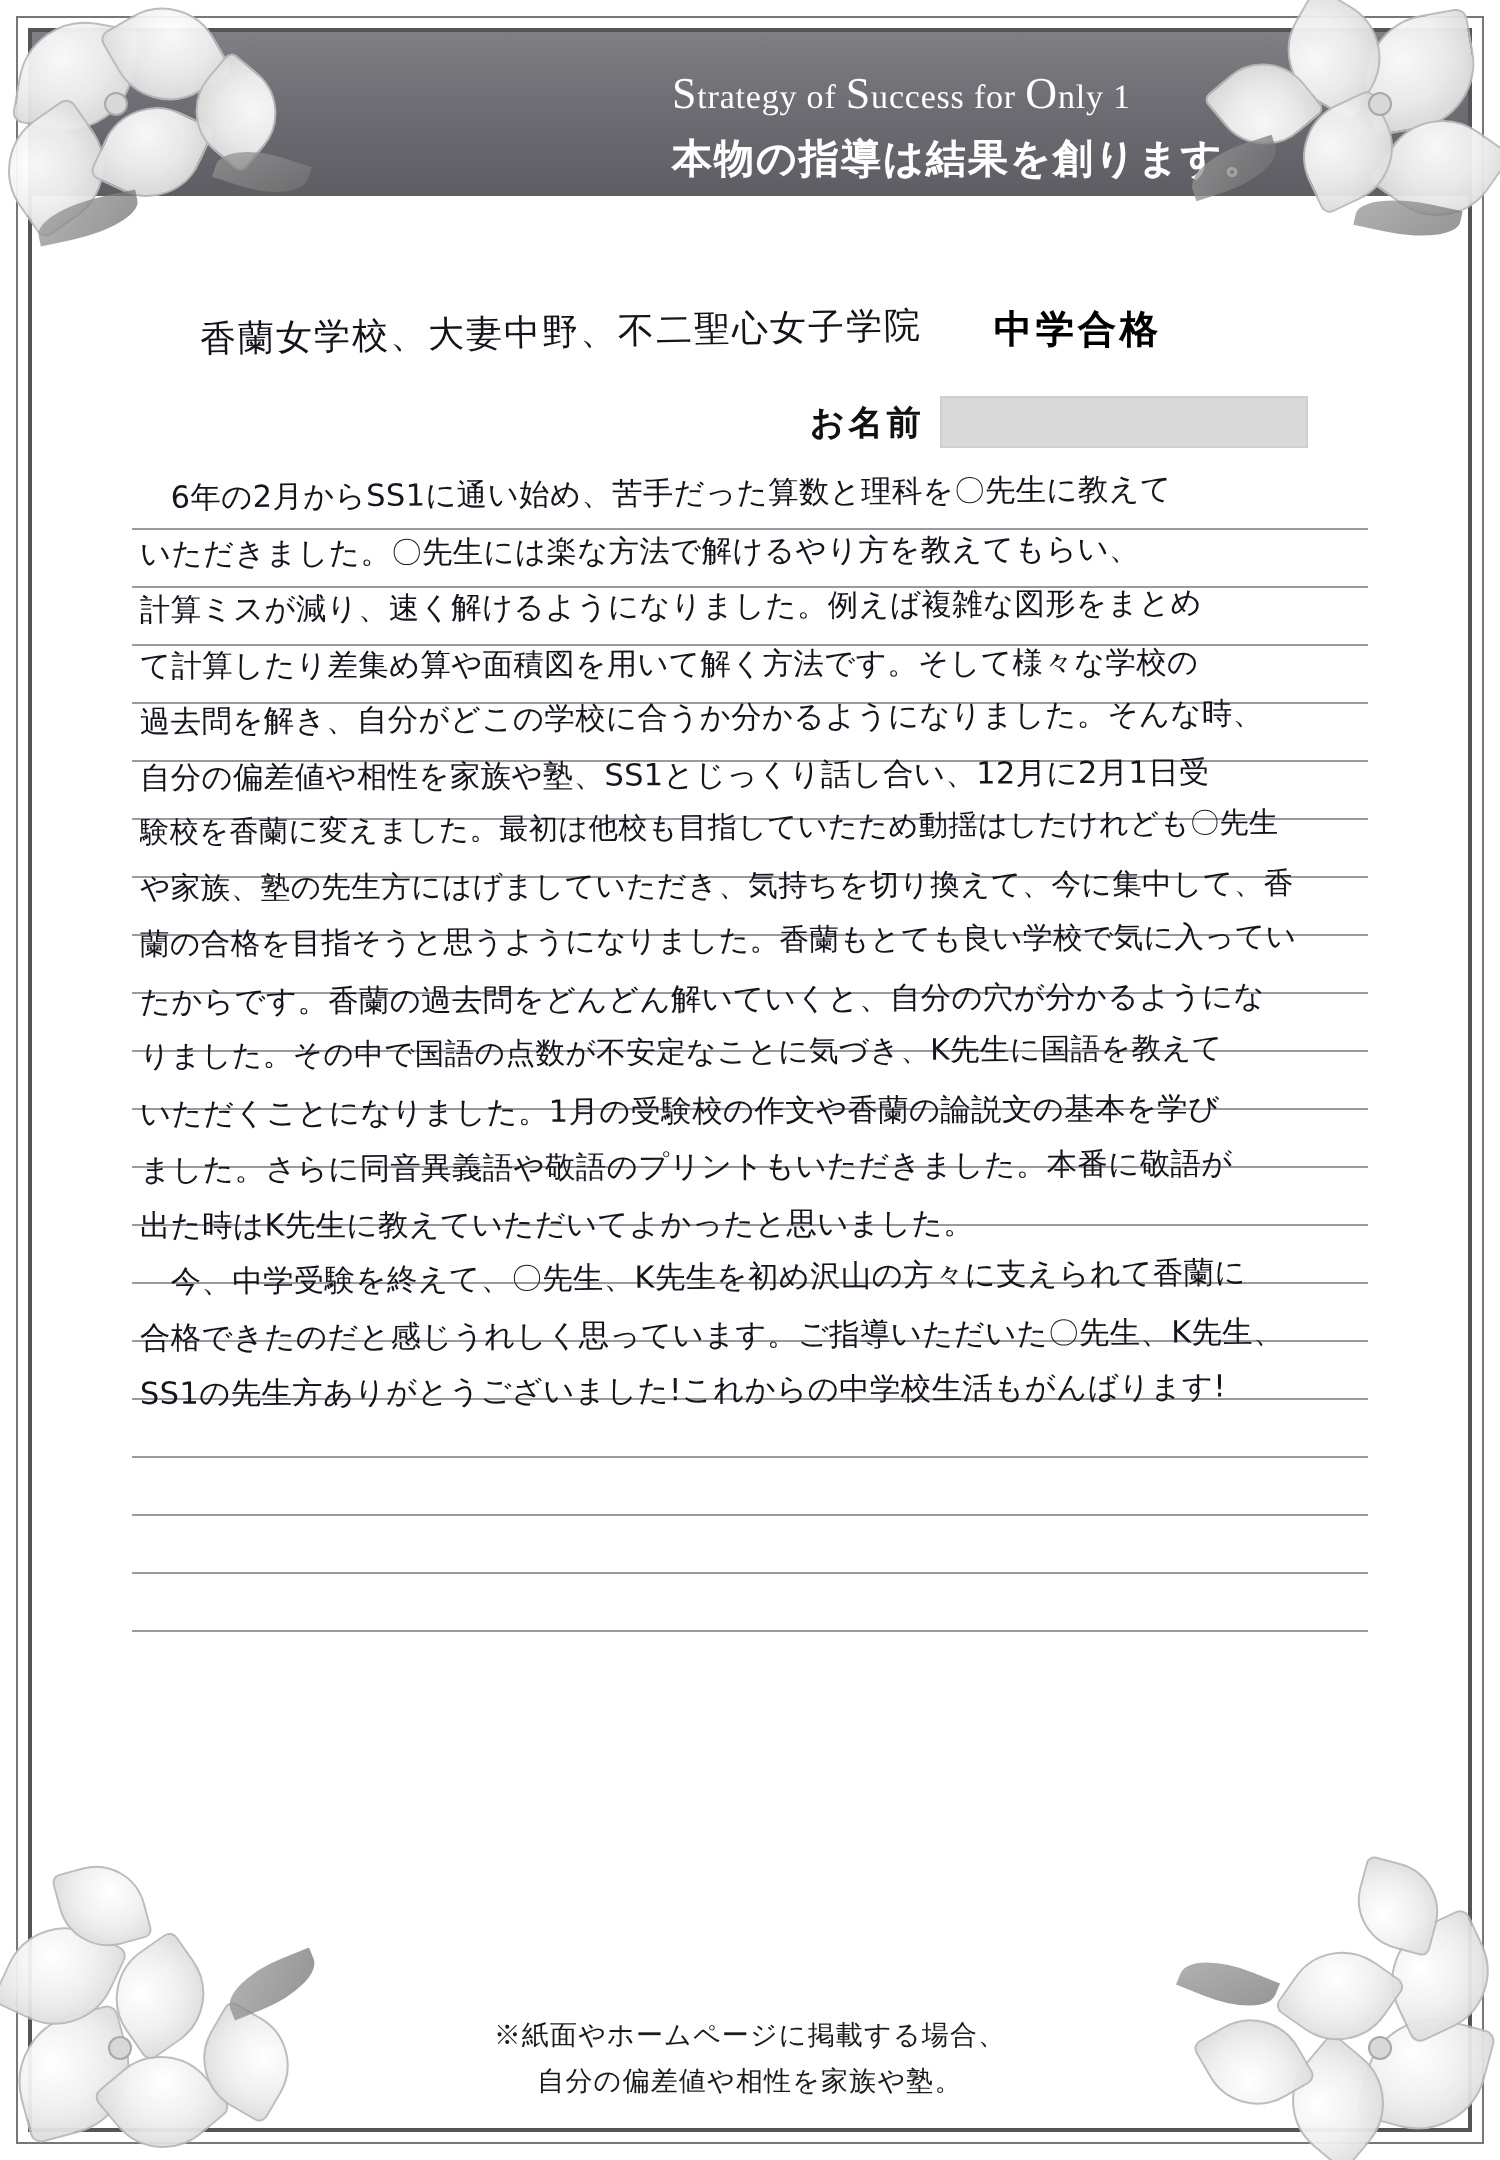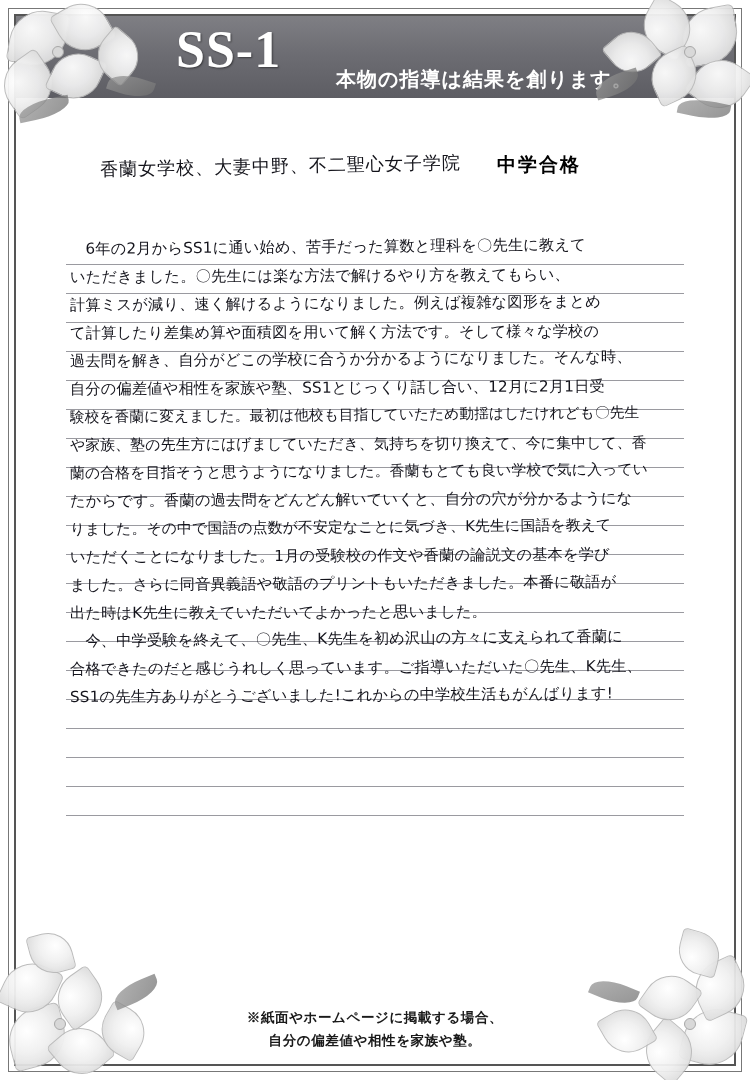--- a/index.html
+++ b/index.html
@@ -193,37 +193,37 @@
     transform-origin: left center;
   }
 
   
   .footer {
     position: absolute;
     left: 0; right: 0;
     bottom: 28px;
     text-align: center;
     font-size: 13.5px;
-    font-weight: bold;
+    font-weight: normal;
     color: #1a1a1a;
     line-height: 1.65;
     letter-spacing: 0.6px;
   }
 </style>
 </head>
 <body>
 
 <div class="page">
 
   <div class="outer-border"></div>
   <div class="inner-border"></div>
 
   <div class="header">
     <div class="header-inner">
-      <div class="ss1-logo">SS-1</div>
+      <div class="tagline-en"><span class="cap">S</span>trategy of <span class="cap">S</span>uccess for <span class="cap">O</span>nly 1</div>
       <div class="tagline-jp">本物の指導は結果を創ります。</div>
     </div>
   </div>
 
   <div class="flower" style="left:0px; top:0px; width:180px; height:130px;">
     <div class="petal" style="left:10px; top:10px; width:54px; height:54px; transform:rotate(10deg);"></div>
     <div class="petal" style="left:58px; top:2px; width:48px; height:48px; transform:rotate(60deg);"></div>
     <div class="petal" style="left:2px; top:58px; width:50px; height:50px; transform:rotate(-35deg);"></div>
     <div class="petal" style="left:52px; top:52px; width:46px; height:46px; transform:rotate(25deg);"></div>
     <div class="petal" style="left:96px; top:34px; width:42px; height:42px; transform:rotate(130deg);"></div>
@@ -265,20 +265,24 @@
     <div class="leaf" style="right:112px; bottom:78px; width:48px; height:20px; transform:rotate(22deg);"></div>
   </div>
 
   <div class="sheet">
 
     <div class="school-line">
       <span class="handwrite school-names">香蘭女学校、大妻中野、不二聖心女子学院</span>
       <span class="pass-label">中学合格</span>
     </div>
 
+    <div class="name-row">
+      <span class="name-label">お名前</span>
+      <span class="name-redaction"></span>
+    </div>
 
     <div class="rules">
       <div class="rule"></div>
       <div class="rule"></div>
       <div class="rule"></div>
       <div class="rule"></div>
       <div class="rule"></div>
       <div class="rule"></div>
       <div class="rule"></div>
       <div class="rule"></div>

